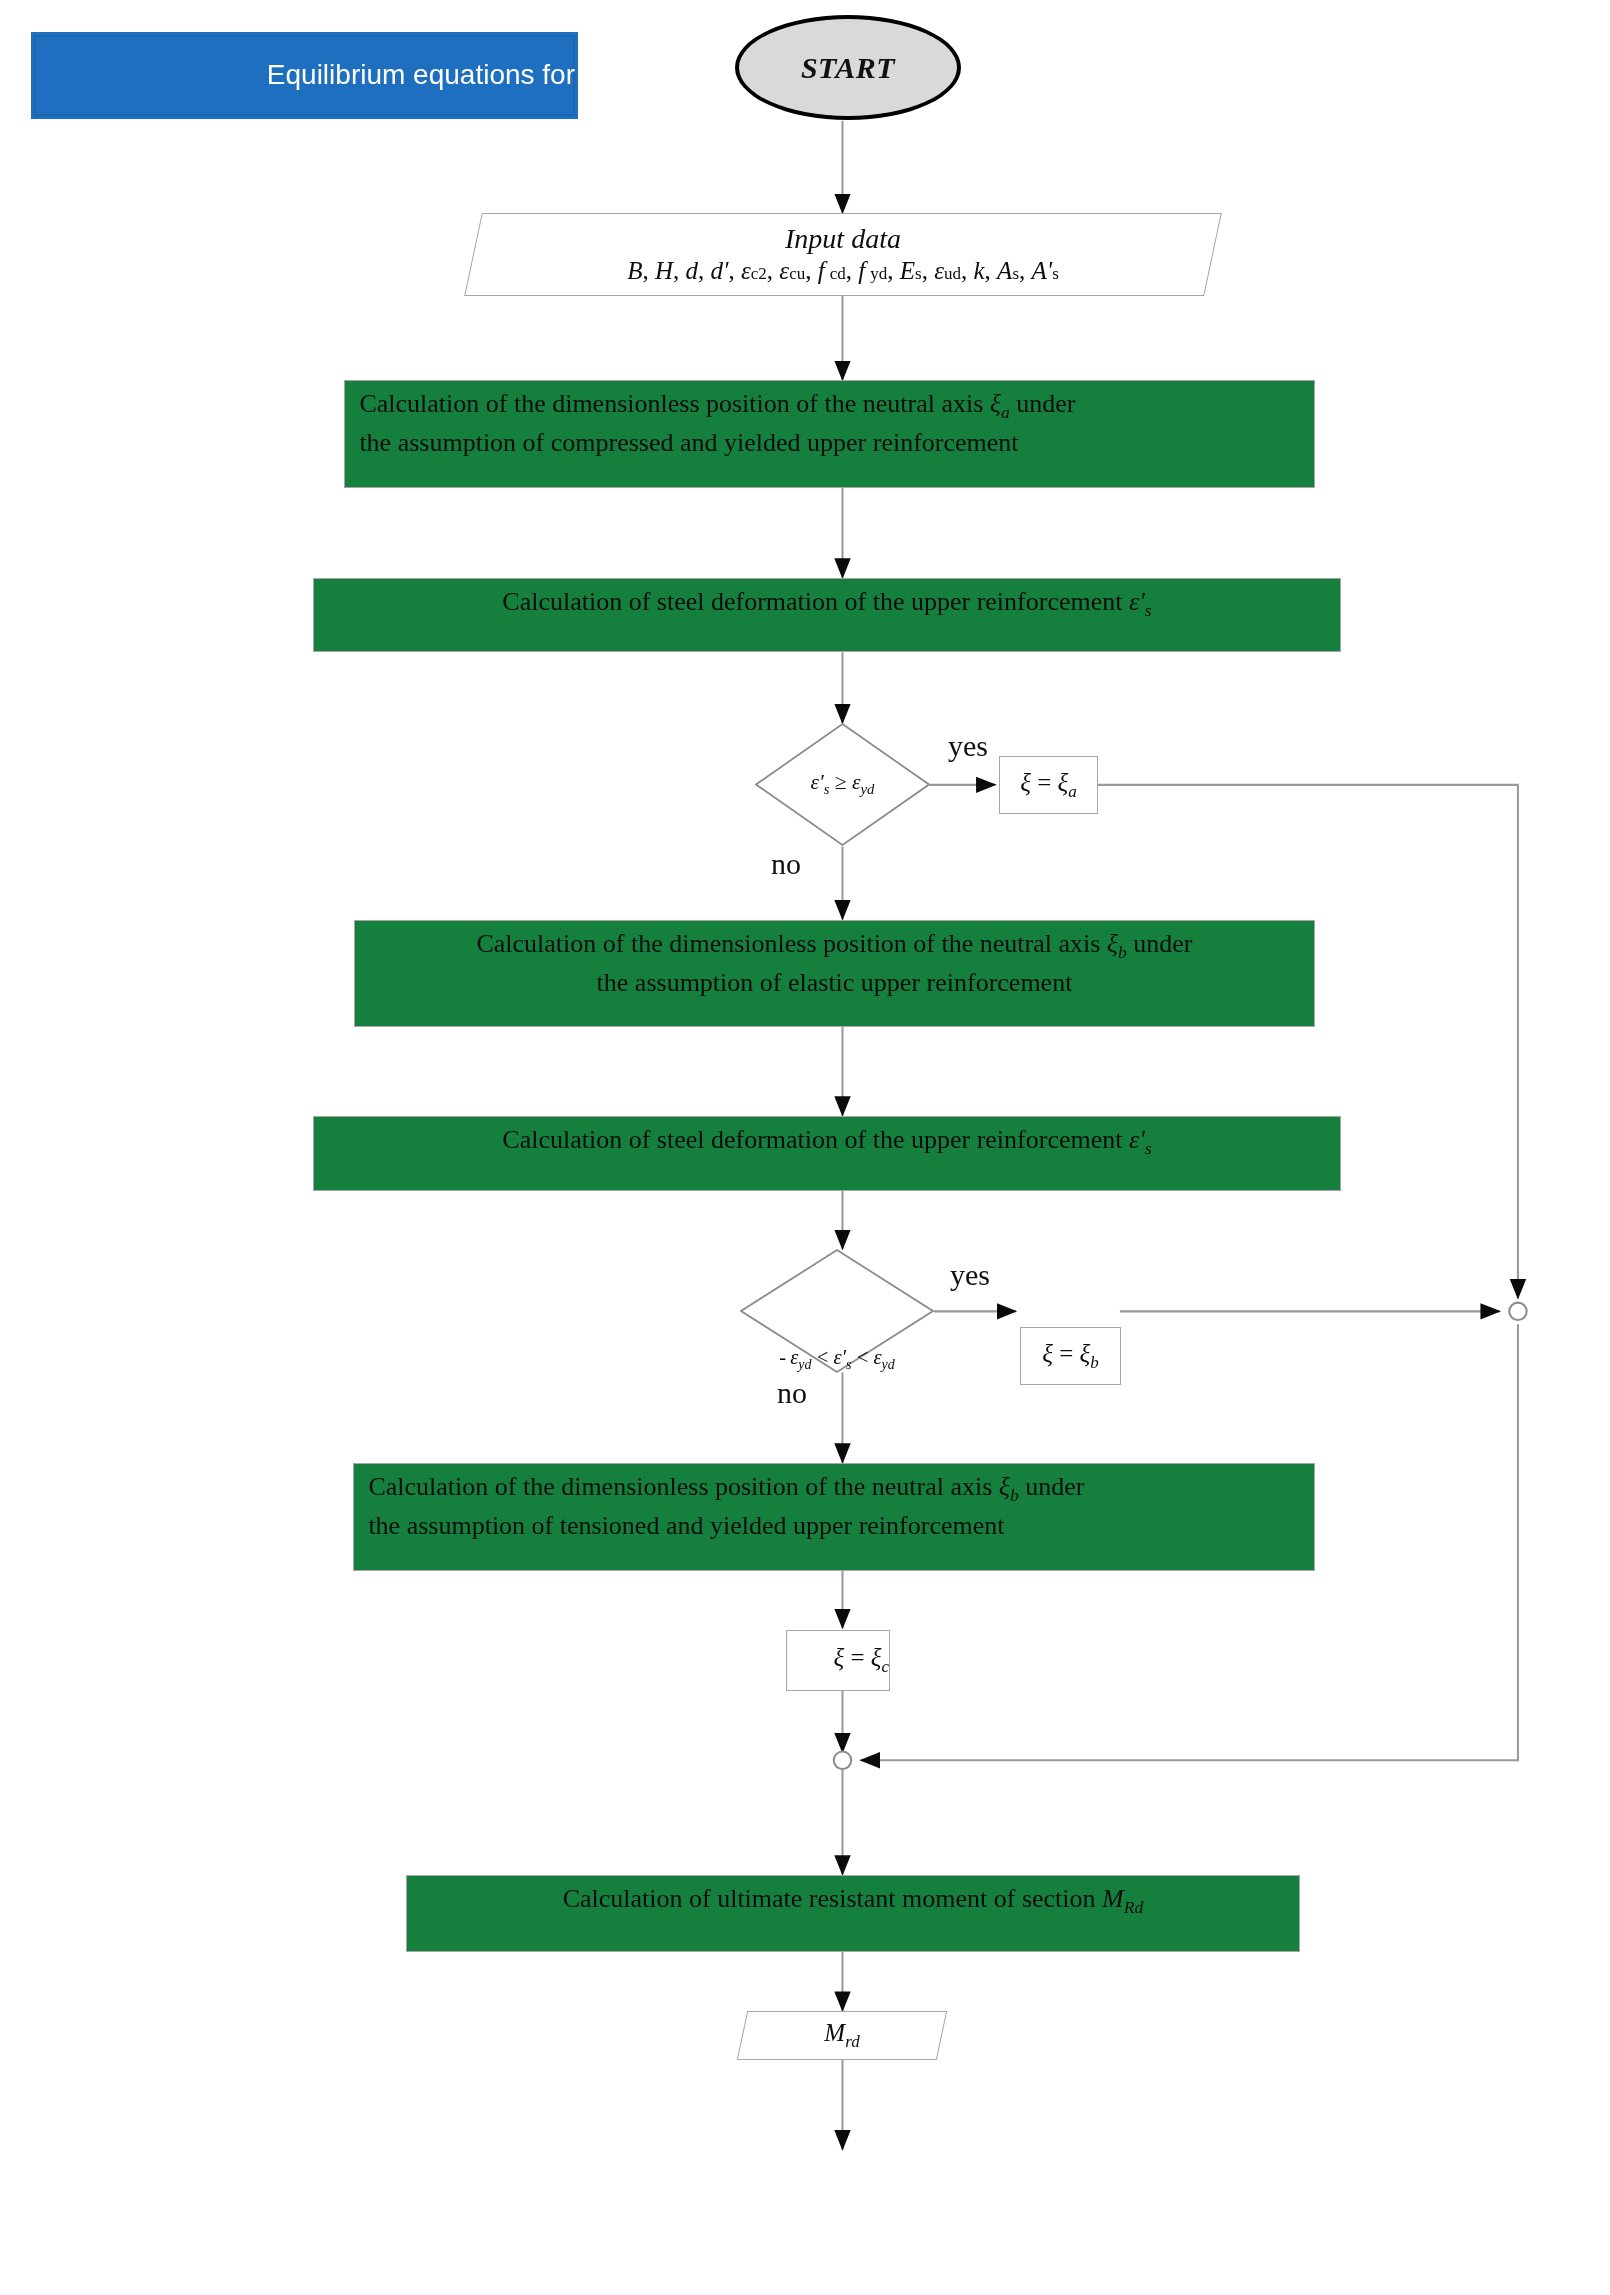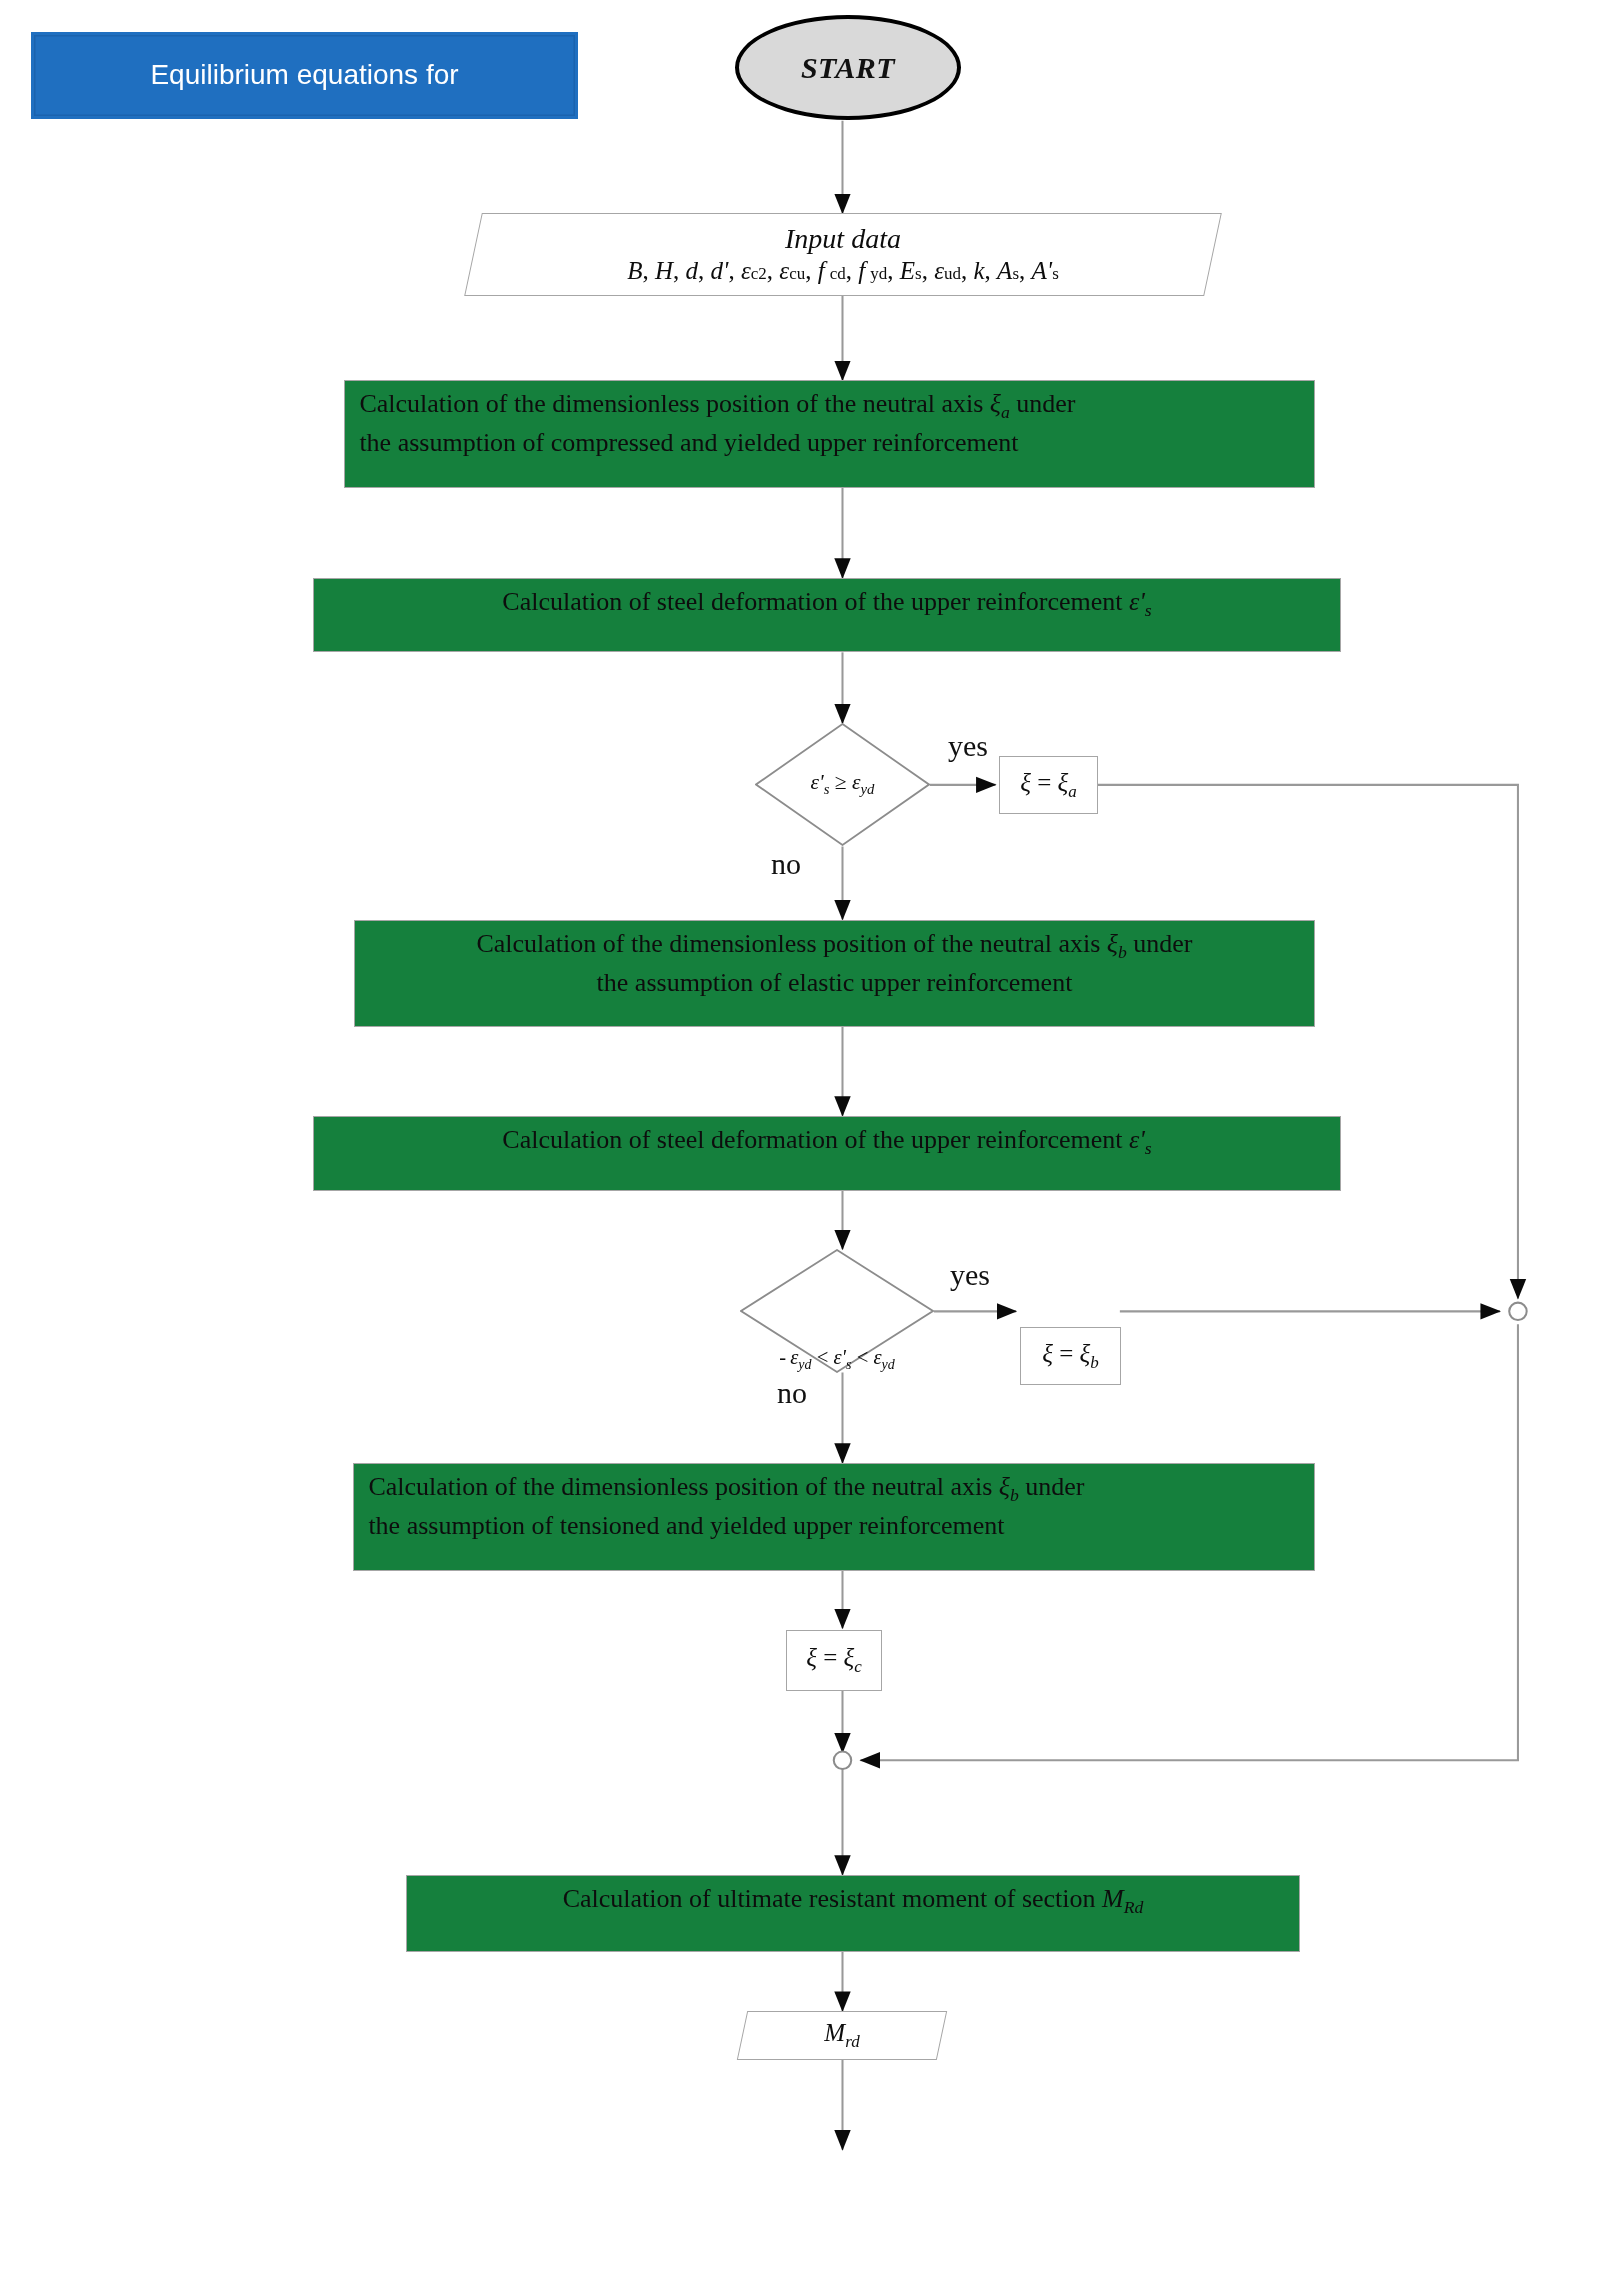--- a/index.html
+++ b/index.html
@@ -36,21 +36,21 @@
     background: #1f6fc0;
     border: 3.1px solid #1f6fc0;
     box-shadow: inset 0 0 0 1.5px #1a63ae;
     color: #ffffff;
     font-family: "Liberation Sans", sans-serif;
     font-size: 28px;
     line-height: 1.32;
     text-align: center;
     display: flex;
     flex-direction: column;
-    align-items: center;
+    align-items: flex-end;
     justify-content: center;
     box-sizing: border-box;
   }
   .banner .ln { display: block; white-space: nowrap; }
 
   
   .terminator {
     position: absolute;
     background: #d9d9d9;
     border: 4.6px solid #000000;
@@ -308,21 +308,21 @@
   </div>
 
   <div class="process left" style="left:353px; top:1463px; width:962px; height:108px;">
     <div class="inner">
       Calculation of the dimensionless position of the neutral axis
       <span class="greek">ξ</span><sub>b</sub> under<br>
       the assumption of tensioned and yielded upper reinforcement
     </div>
   </div>
 
-  <div class="assign" style="left:786px; top:1630px; width:96px; height:61px;">
+  <div class="assign" style="left:786px; top:1630px; width:104px; height:61px;justify-content:flex-end;">
     <span>
       <span class="greek">ξ</span> = <span class="greek">ξ</span><sub>c</sub>
     </span>
   </div>
 
   <div class="process" style="left:406px; top:1875px; width:894px; height:77px;">
     <div class="inner">
       Calculation of ultimate resistant moment of section
       <span class="mi">M</span><sub>Rd</sub>
     </div>

